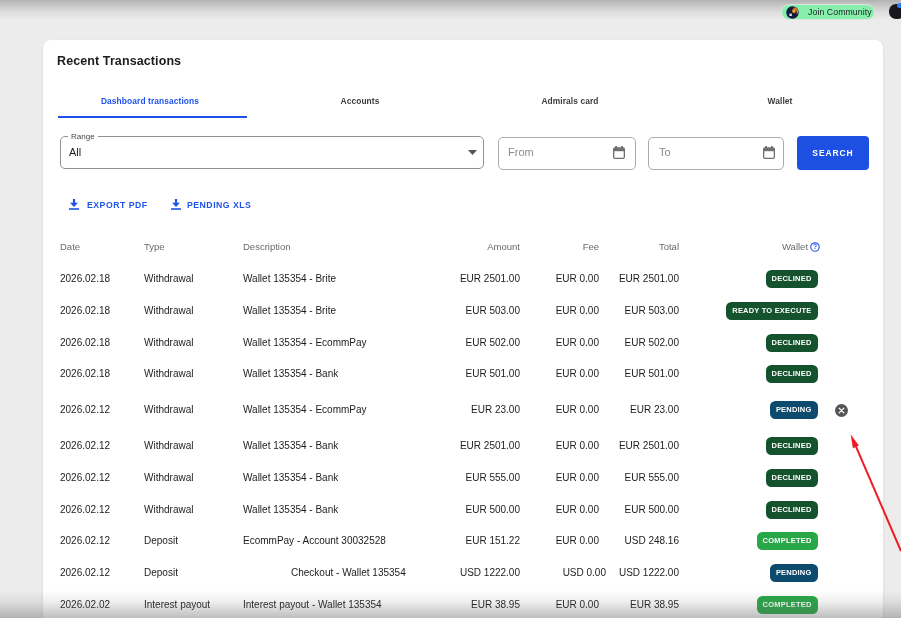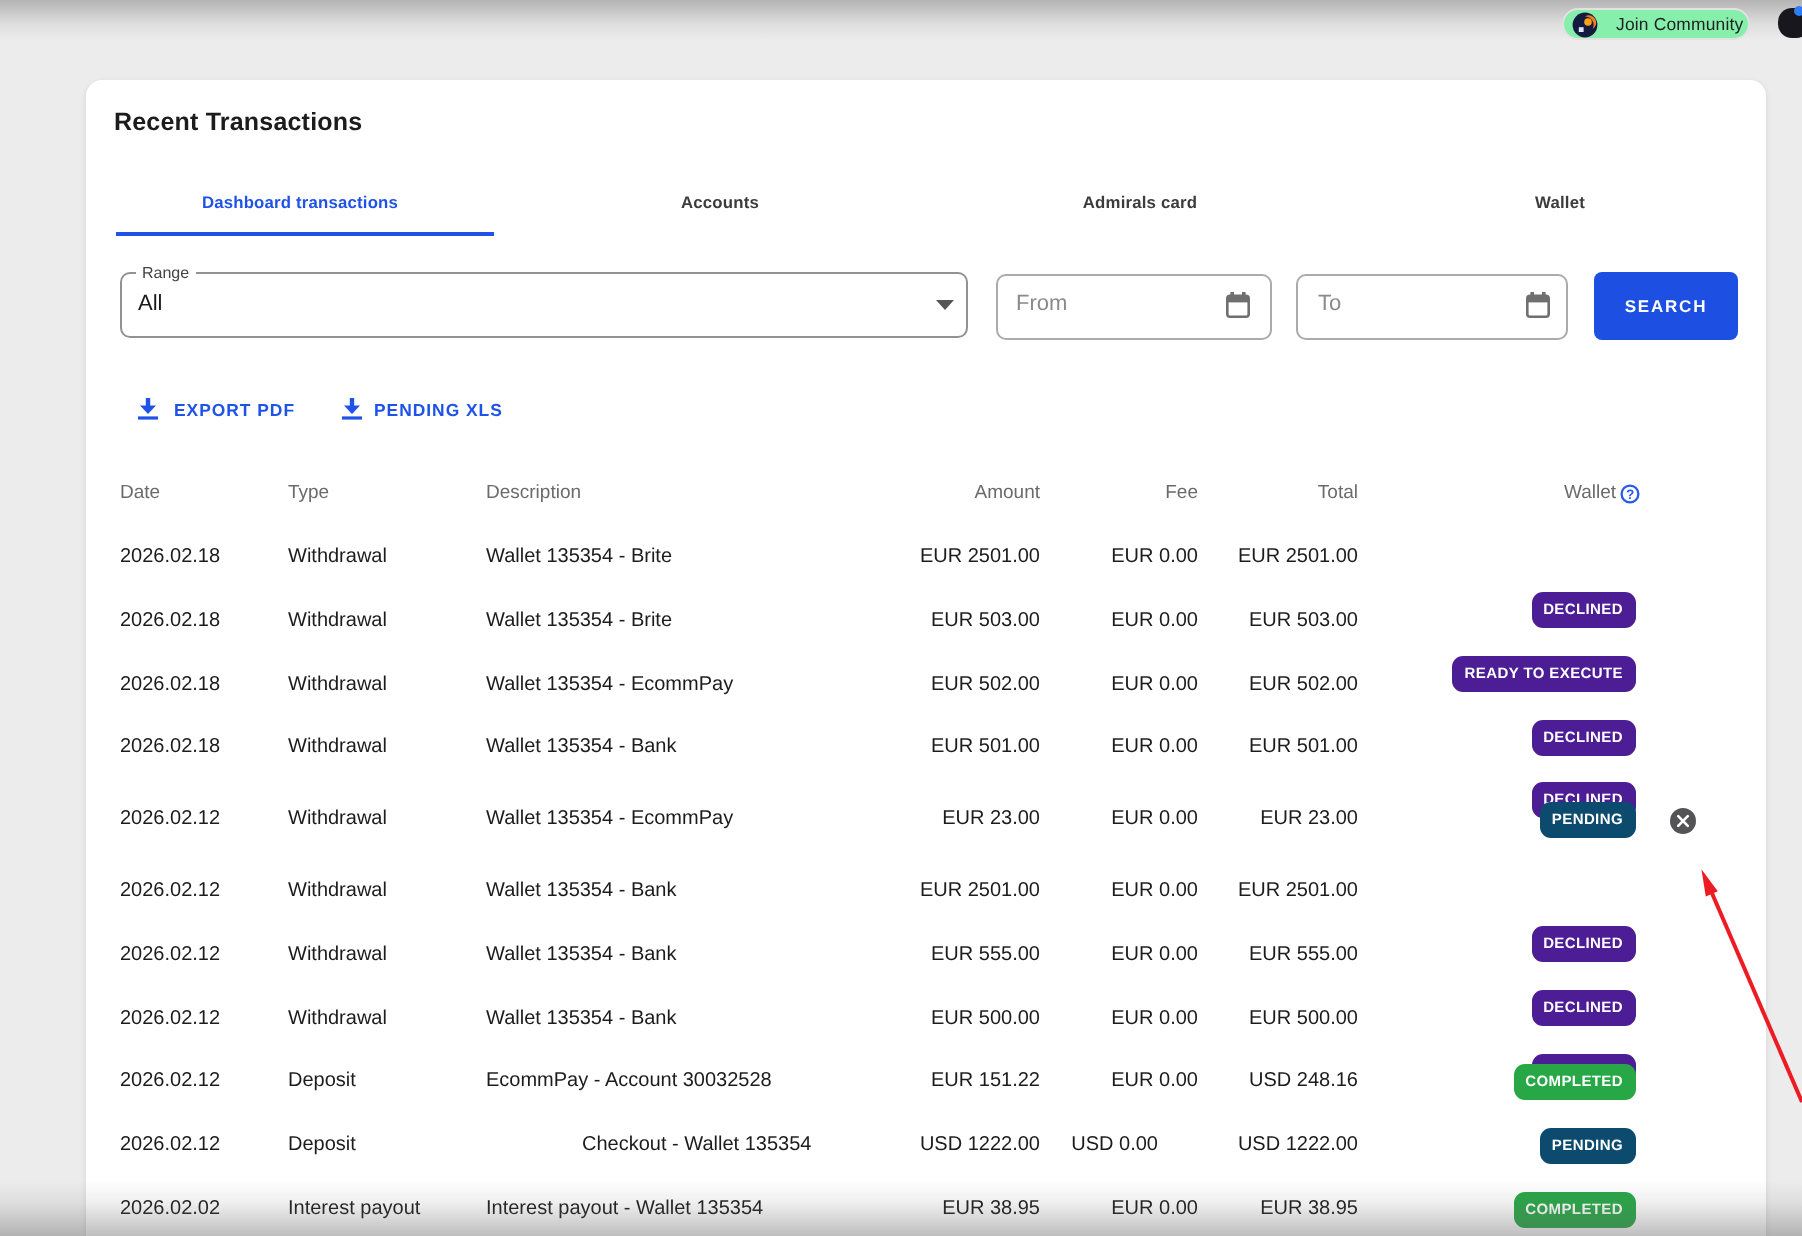--- a/index.html
+++ b/index.html
@@ -27,21 +27,21 @@
     letter-spacing:.9px; text-align:center; line-height:34px;
   }
   .export { font-size:8.7px; font-weight:bold; color:#1f53e8; letter-spacing:.5px; }
   .th { top:241px; font-size:9.5px; color:#6b6b6b; }
   .cell { font-size:10px; color:#1c1c1c; }
   .r { text-align:right; }
   .badge {
     position:absolute; height:18px; border-radius:5.5px; color:#fff; font-size:7.5px;
     font-weight:bold; letter-spacing:.2px; line-height:18px; padding:0 6px; text-align:center;
   }
-  .red { background:#4c1d95;margin-top:26px; }
+  .red { background:#14532d; }
   .amber { background:#0c4a6e; }
   .green { background:#27a746; }
   .topfade { position:absolute; left:0; top:0; width:901px; height:20px; z-index:50;
     background:linear-gradient(to bottom, rgba(100,100,100,.42) 0%, rgba(100,100,100,.26) 30%, rgba(100,100,100,.11) 60%, rgba(100,100,100,0) 100%);
     pointer-events:none; }
   .botfade { position:absolute; left:0; top:590px; width:901px; height:28px; z-index:50;
     background:linear-gradient(to bottom, rgba(100,100,100,0) 0%, rgba(100,100,100,.10) 40%, rgba(100,100,100,.26) 70%, rgba(100,100,100,.42) 100%);
     pointer-events:none; }
   .pill { position:absolute; left:781px; top:4px; width:94px; height:16px; white-space:nowrap; background:#86efac;
     border:1px solid #e2e2e2; border-radius:9px; z-index:60; }
@@ -183,21 +183,21 @@
   <div class="abs cell" style="left:144px; top:534.5px;">Deposit</div>
   <div class="abs cell" style="left:243px; top:534.5px;text-align:right;">EcommPay - Account 30032528</div>
   <div class="abs cell r" style="left:410px; top:534.5px; width:110px;">EUR 151.22</div>
   <div class="abs cell r" style="left:489px; top:534.5px; width:110px;">EUR 0.00</div>
   <div class="abs cell r" style="left:569px; top:534.5px; width:110px;">USD 248.16</div>
   <div class="badge green" style="right:83.5px; top:531.5px;">COMPLETED</div>
   <div class="abs cell" style="left:60px; top:566.5px;">2026.02.12</div>
   <div class="abs cell" style="left:144px; top:566.5px;">Deposit</div>
   <div class="abs cell" style="left:243px; top:566.5px;margin-left:48px;">Checkout - Wallet 135354</div>
   <div class="abs cell r" style="left:410px; top:566.5px; width:110px;">USD 1222.00</div>
-  <div class="abs cell r" style="left:461px; top:566.5px; width:118px;">USD 0.00</div>
+  <div class="abs cell r" style="left:488px; top:566.5px; width:118px;">USD 0.00</div>
   <div class="abs cell r" style="left:569px; top:566.5px; width:110px;">USD 1222.00</div>
   <div class="badge amber" style="right:83.5px; top:563.5px;">PENDING</div>
   <div class="abs cell" style="left:60px; top:598.5px;">2026.02.02</div>
   <div class="abs cell" style="left:144px; top:598.5px;">Interest payout</div>
   <div class="abs cell" style="left:243px; top:598.5px;">Interest payout - Wallet 135354</div>
   <div class="abs cell r" style="left:410px; top:598.5px; width:110px;">EUR 38.95</div>
   <div class="abs cell r" style="left:489px; top:598.5px; width:110px;">EUR 0.00</div>
   <div class="abs cell r" style="left:569px; top:598.5px; width:110px;">EUR 38.95</div>
   <div class="badge green" style="right:83.5px; top:595.5px;">COMPLETED</div>
 

